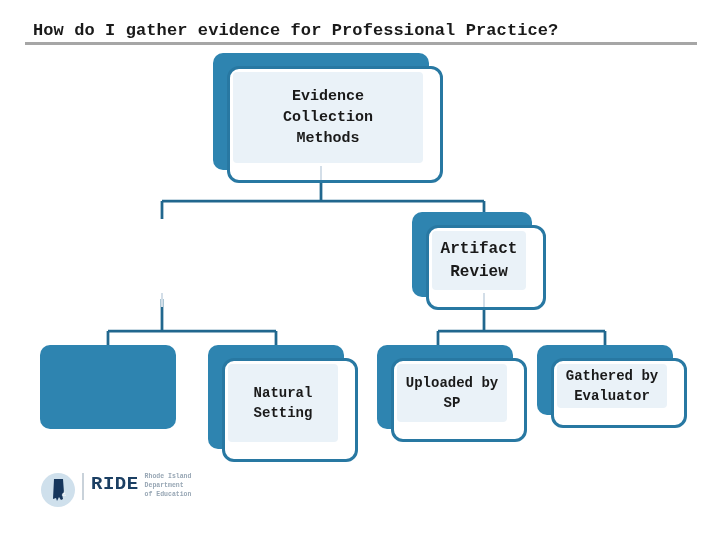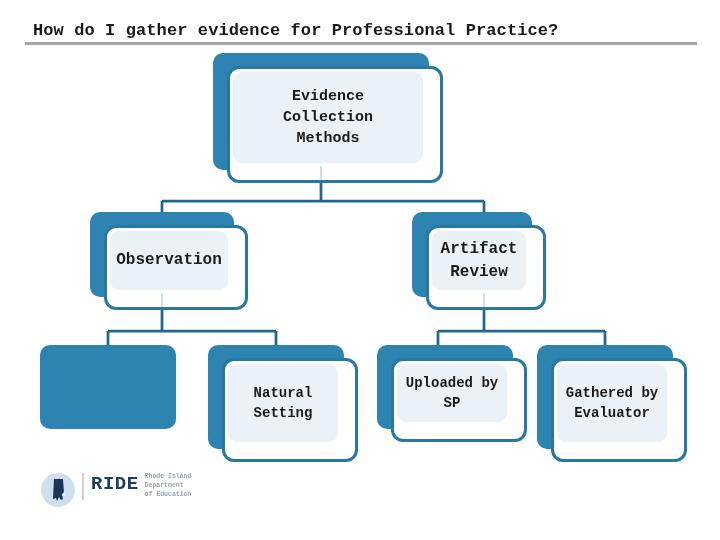--- a/index.html
+++ b/index.html
@@ -22,21 +22,21 @@
   .node .back{
     position:absolute;left:0;top:0;right:14px;bottom:13px;
     background:#2e84b0;border-radius:10px;
   }
   .node .front{
     position:absolute;left:14px;top:13px;right:0;bottom:0;
     background:#ffffff;border:3px solid #2878a2;border-radius:12px;
   }
   .node .fill{
     position:absolute;left:3px;top:3px;right:17px;bottom:17px;
-    background:#eaf2f8;border-radius:9px;
+    background:#eaf2f8;border-radius:4px;
     display:flex;align-items:center;justify-content:center;
     text-align:center;font-weight:bold;color:#1a1a1a;
     white-space:pre-line;line-height:1.4;
   }
   .fs15 .fill{font-size:15px;}
   .fs16 .fill{font-size:16px;}
   .fs14 .fill{font-size:14px;line-height:1.45;}
   
   .ghost{position:absolute;width:2px;background:#d3dee8;z-index:3;}
   
@@ -76,26 +76,20 @@
 
   <div class="node fs15" style="left:213px;top:53px;width:230px;height:130px">
     <div class="back"></div>
     <div class="front">
       <div class="fill">Evidence
 Collection
 Methods</div>
     </div>
   </div>
 
-  <div class="node fs16" style="left:90px;top:212px;width:158px;height:98px">
-    <div class="back"></div>
-    <div class="front">
-      <div class="fill">Observation</div>
-    </div>
-  </div>
 
   <div class="node fs16" style="left:412px;top:212px;width:134px;height:98px">
     <div class="back"></div>
     <div class="front">
       <div class="fill">Artifact
 Review</div>
     </div>
   </div>
 
   <div class="node fs14" style="left:40px;top:345px;width:150px;height:97px">
@@ -111,21 +105,21 @@
   </div>
 
   <div class="node fs14" style="left:377px;top:345px;width:150px;height:97px">
     <div class="back"></div>
     <div class="front">
       <div class="fill">Uploaded by
 SP</div>
     </div>
   </div>
 
-  <div class="node fs14" style="left:537px;top:345px;width:150px;height:117px">
+  <div class="node fs14" style="left:537px;top:345px;width:150px;height:83px">
     <div class="back"></div>
     <div class="front">
       <div class="fill">Gathered by
 Evaluator</div>
     </div>
   </div>
 
   <div class="ghost" style="left:320px;top:166px;height:14px"></div>
   <div class="ghost" style="left:161px;top:293px;height:14px"></div>
   <div class="ghost" style="left:483px;top:293px;height:14px"></div>

